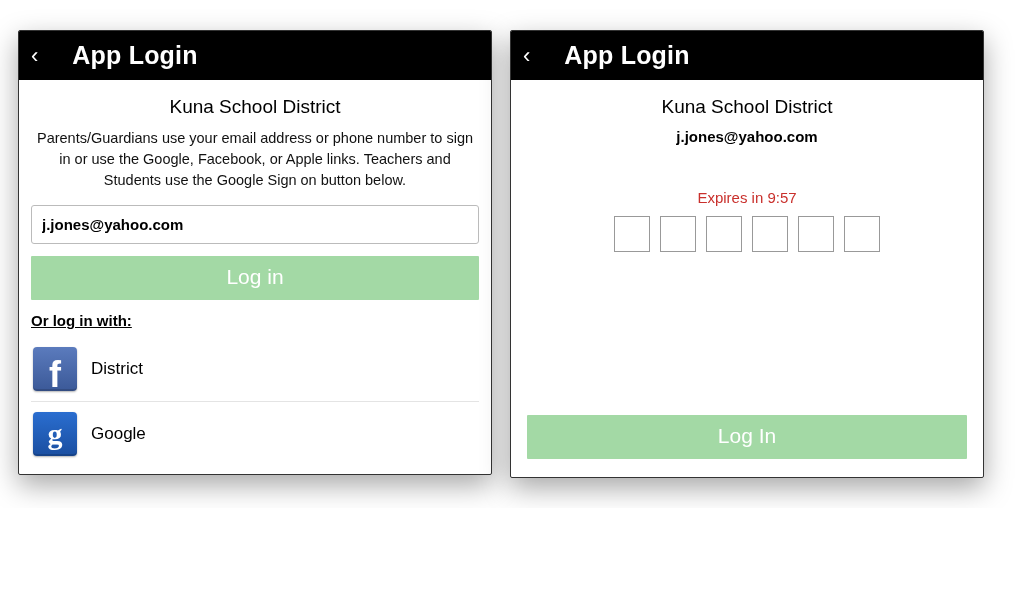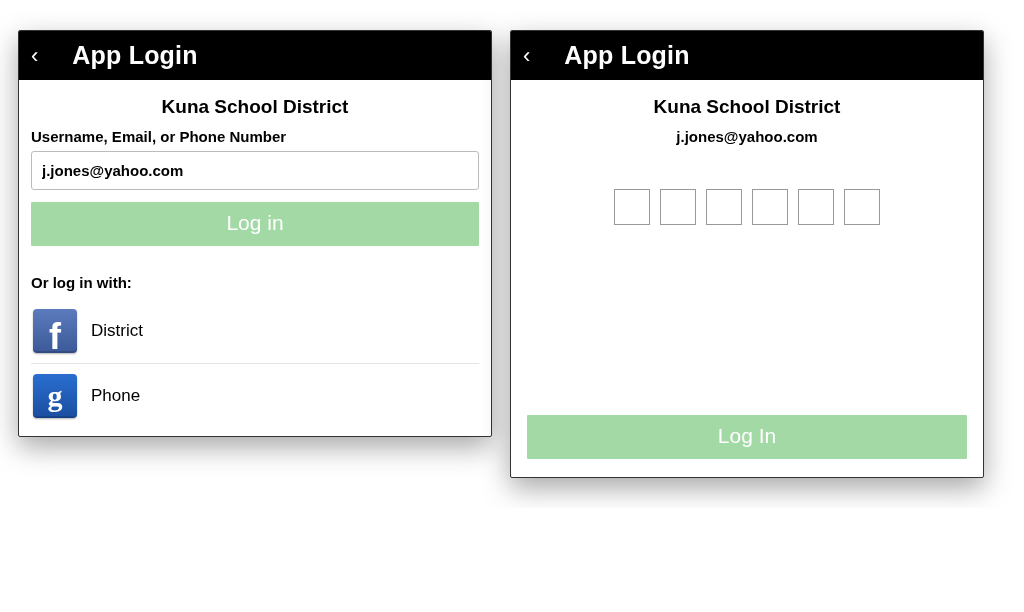--- a/index.html
+++ b/index.html
@@ -40,21 +40,21 @@
       font-size: 25px;
       font-weight: 700;
       letter-spacing: 0.2px;
       margin-left: 24px;
     }
     .content {
       padding: 10px 12px 14px 12px;
     }
     .district {
       text-align: center;
-      font-weight: 700;
+      font-weight: 400;
       font-size: 19px;
       margin: 6px 0 10px;
     }
     .instructions {
       text-align: center;
       font-size: 14.5px;
       line-height: 1.45;
       color: #111;
       padding: 0 2px;
       margin-bottom: 14px;
@@ -83,21 +83,22 @@
       border: none;
       font-size: 21px;
       font-weight: 400;
       text-align: center;
       cursor: pointer;
       border-radius: 1px;
     }
     .or-label {
       font-weight: 700;
       font-size: 15px;
-      margin: 28px 0 8px;
+      margin: 12px 0 8px;
+      text-decoration: underline;
     }
     .social-row {
       display: flex;
       align-items: center;
       gap: 14px;
       padding: 10px 2px;
       border-bottom: 1px solid #e4e4e4;
       cursor: pointer;
     }
     .social-row:last-child { border-bottom: none; padding-bottom: 4px; }
@@ -172,45 +173,46 @@
 </head>
 <body>
 
 <div class="card">
   <div class="header">
     <span class="back-icon">‹</span>
     <span class="header-title">App Login</span>
   </div>
   <div class="content">
     <div class="district">Kuna School District</div>
-    <div class="field-label">Username, Email, or Phone Number</div>
+    <div class="instructions">Parents/Guardians use your email address or phone number to sign in or use the Google, Facebook, or Apple links.  Teachers and Students use the Google Sign on button below.</div>
     <input class="text-input" type="text" value="j.jones@yahoo.com" style="">
     <button class="login-btn">Log in</button>
     <div class="or-label">Or log in with:</div>
     <div class="social-row">
       <div class="social-icon fb-icon">
           <span>f</span>
         </div>
       <div class="social-label">District</div>
     </div>
     <div class="social-row">
       <div class="social-icon g-icon">g</div>
-      <div class="social-label">Phone</div>
+      <div class="social-label">Google</div>
     </div>
   </div>
 </div>
 
 <div class="card right">
   <div class="header">
     <span class="back-icon">‹</span>
     <span class="header-title">App Login</span>
   </div>
   <div class="content-right">
     <div class="district">Kuna School District</div>
     <div class="otp-email">j.jones@yahoo.com</div>
+    <div class="expires">Expires in 9:57</div>
     <div class="otp-boxes">
       <input class="otp-input" maxlength="1" style="">
       <input class="otp-input" maxlength="1" style="">
       <input class="otp-input" maxlength="1" style="">
       <input class="otp-input" maxlength="1" style="">
       <input class="otp-input" maxlength="1" style="">
       <input class="otp-input" maxlength="1" style="">
     </div>
     <div class="spacer"></div>
     <button class="login-btn right-btn">Log In</button>

